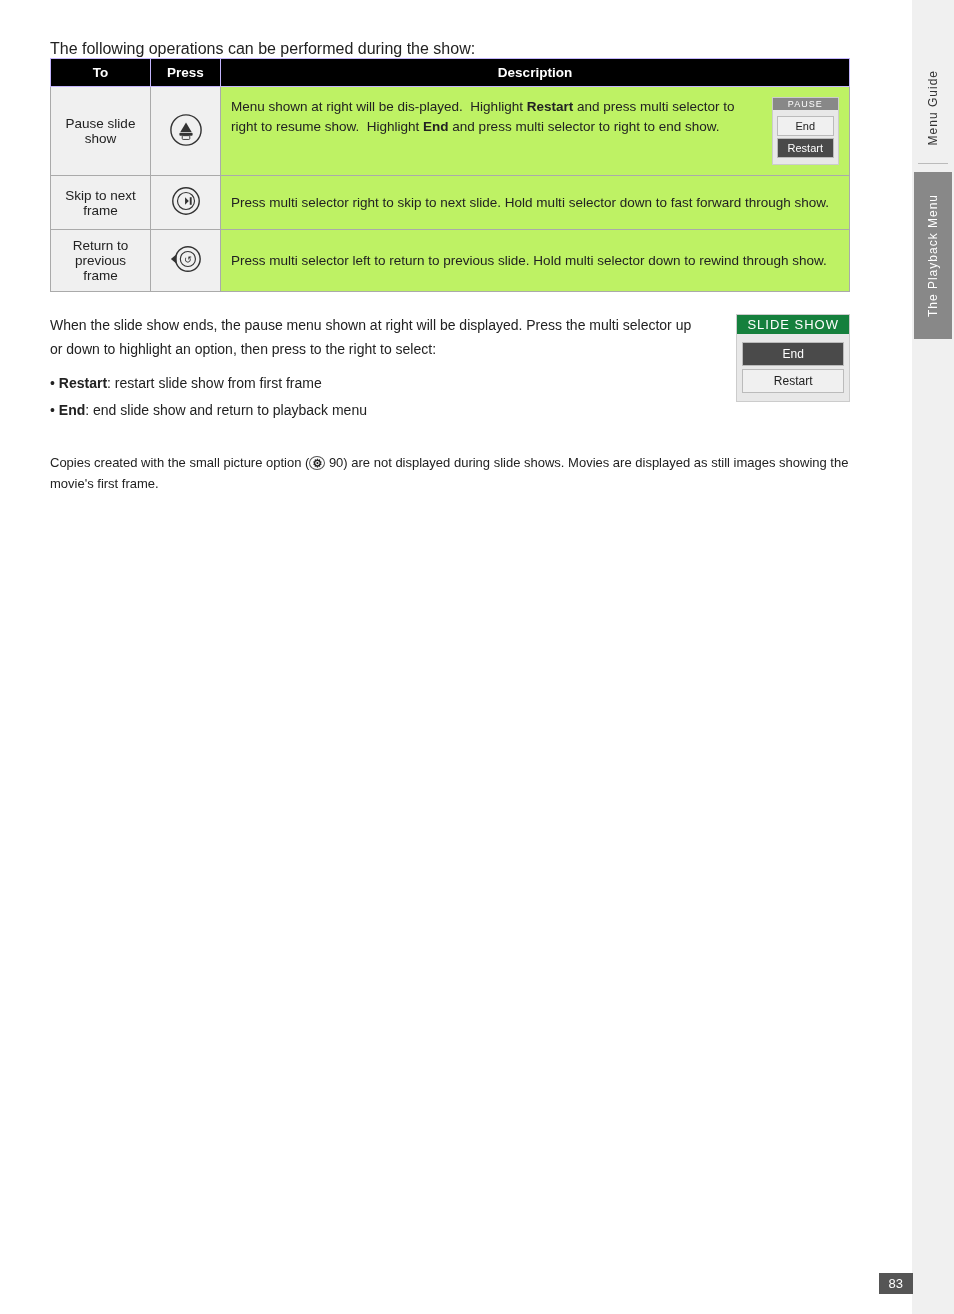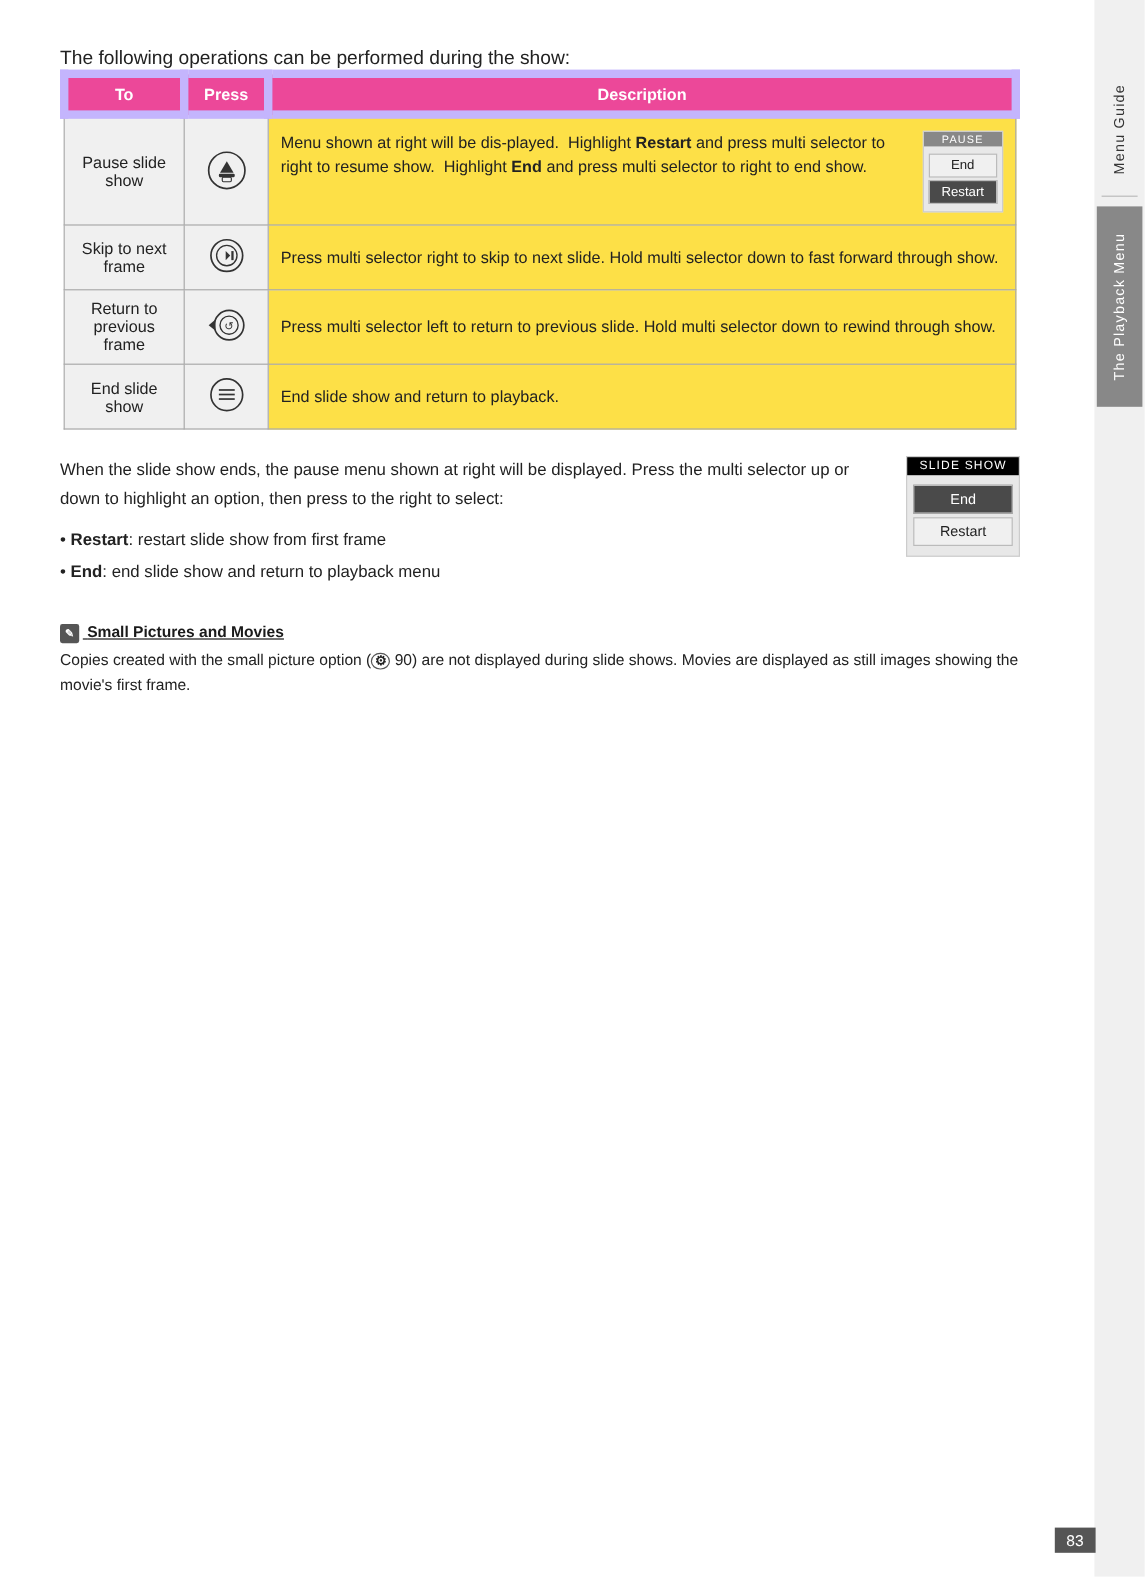--- a/index.html
+++ b/index.html
@@ -22,45 +22,45 @@
       color: #222;
     }
     
     .operations-table {
       width: 100%;
       border-collapse: collapse;
       margin-bottom: 22px;
       font-size: 13.5px;
     }
     .operations-table th {
-      background: #ec4899;
+      background: #000000;
       color: #fff;
       padding: 6px 10px;
       text-align: center;
-      border: 7px solid #c4b5fd;
+      border: 1px solid #c4b5fd;
       font-weight: bold;
     }
     .operations-table td {
       border: 1px solid #aaa;
       padding: 8px 10px;
       vertical-align: middle;
       color: #222;
     }
     .col-to {
       width: 100px;
       text-align: center;
       background: #f0f0f0;
     }
     .col-press {
       width: 70px;
       text-align: center;
       background: #f0f0f0;
     }
     .col-desc {
-      background: #fde047;
+      background: #bef264;
     }
     
     .pause-menu {
       display: inline-block;
       border: 1px solid #ccc;
       background: #e8e8e8;
       font-size: 10px;
       vertical-align: top;
       margin-left: 8px;
     }
@@ -99,23 +99,23 @@
 
     
     .slideshow-end-panel {
       display: inline-block;
       border: 1px solid #ccc;
       background: #e8e8e8;
       vertical-align: top;
       margin-left: 12px;
     }
     .slideshow-end-title {
-      background: #000000;
-      color: #fff;
-      font-size: 10px;
+      background: #15803d;
+      color: #fff;
+      font-size: 13px;
       padding: 2px 10px;
       letter-spacing: 1px;
       text-align: center;
     }
     .slideshow-end-item {
       padding: 4px 14px;
       font-size: 12px;
       color: #222;
       background: #f0f0f0;
       margin: 3px 5px;
@@ -322,36 +322,20 @@
 
             <circle cx="20" cy="18" r="13" fill="none" stroke="#333" stroke-width="1.5"></circle>
             <circle cx="20" cy="18" r="8" fill="none" stroke="#333" stroke-width="1.2"></circle>
 
             <text x="20" y="22" text-anchor="middle" font-size="10" fill="#333">↺</text>
           </svg>
         </td>
         <td class="col-desc">Press multi selector left to return to previous slide.  Hold multi selector down to rewind through show.</td>
       </tr>
 
-      <tr>
-        <td class="col-to">
-          <span>End slide show</span>
-        </td>
-        <td class="col-press">
-          
-          <svg class="icon-circle-btn" viewBox="0 0 36 36">
-            <circle cx="18" cy="18" r="14" fill="none" stroke="#333" stroke-width="1.5"></circle>
-
-            <rect x="11" y="13" width="14" height="1.5" fill="#333"></rect>
-            <rect x="11" y="17" width="14" height="1.5" fill="#333"></rect>
-            <rect x="11" y="21" width="14" height="1.5" fill="#333"></rect>
-          </svg>
-        </td>
-        <td class="col-desc">End slide show and return to playback.</td>
-      </tr>
     </tbody>
   </table>
 
   <div class="body-section body-with-panel">
     <div class="body-text">
       <p style="margin-bottom:10px;">When the slide show ends, the pause menu shown at right will be displayed.  Press the multi selector up or down to highlight an option, then press to the right to select:</p>
       <span class="bullet">• <b>Restart</b><span>: restart slide show from first frame</span></span>
       <span class="bullet">• <b>End</b><span>: end slide show and return to playback menu</span></span>
     </div>
     <div>
@@ -360,24 +344,20 @@
         <div style="padding: 5px 0;">
           <div class="slideshow-end-item" style="background:#4a4a4a; color:#fff;">End</div>
           <div class="slideshow-end-item">Restart</div>
         </div>
       </div>
     </div>
   </div>
 
   <div class="note-section">
     <div>
-      <div class="note-title">
-        <span class="note-icon">✎</span>
-        <span>Small Pictures and Movies</span>
-      </div>
       <p class="note-text">
         Copies created with the small picture option (<span style="font-size:11px; border:1px solid #555; border-radius:50%; padding:0 2px; font-weight:bold;">⚙</span> 90) are not displayed during slide shows.  Movies are displayed as still images showing the movie's first frame.
       </p>
     </div>
   </div>
 </div>
 
 <div class="sidebar-right">
   <div class="sidebar-label">Menu Guide</div>
   <div class="sidebar-divider"></div>

